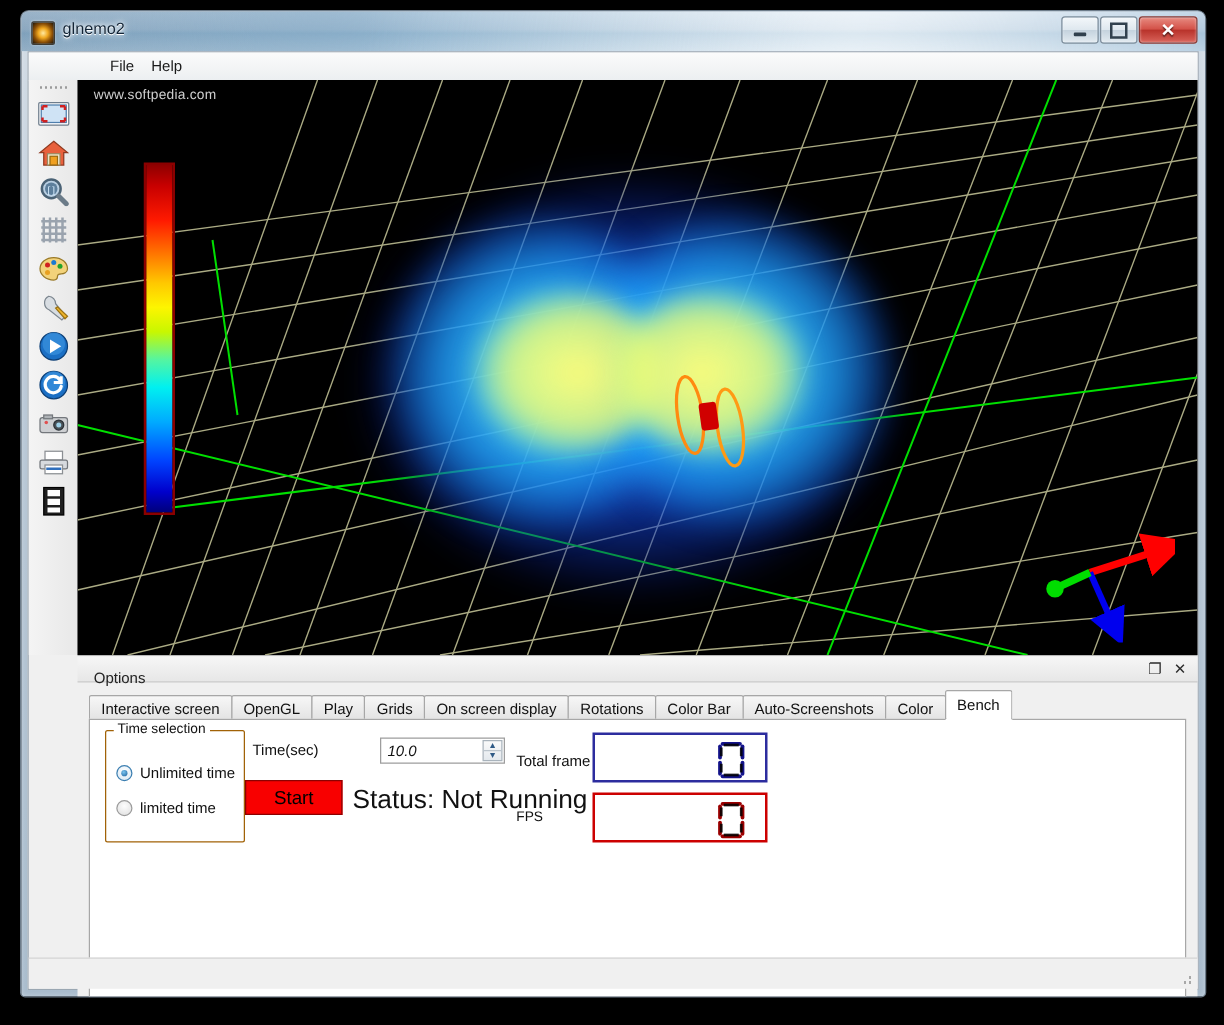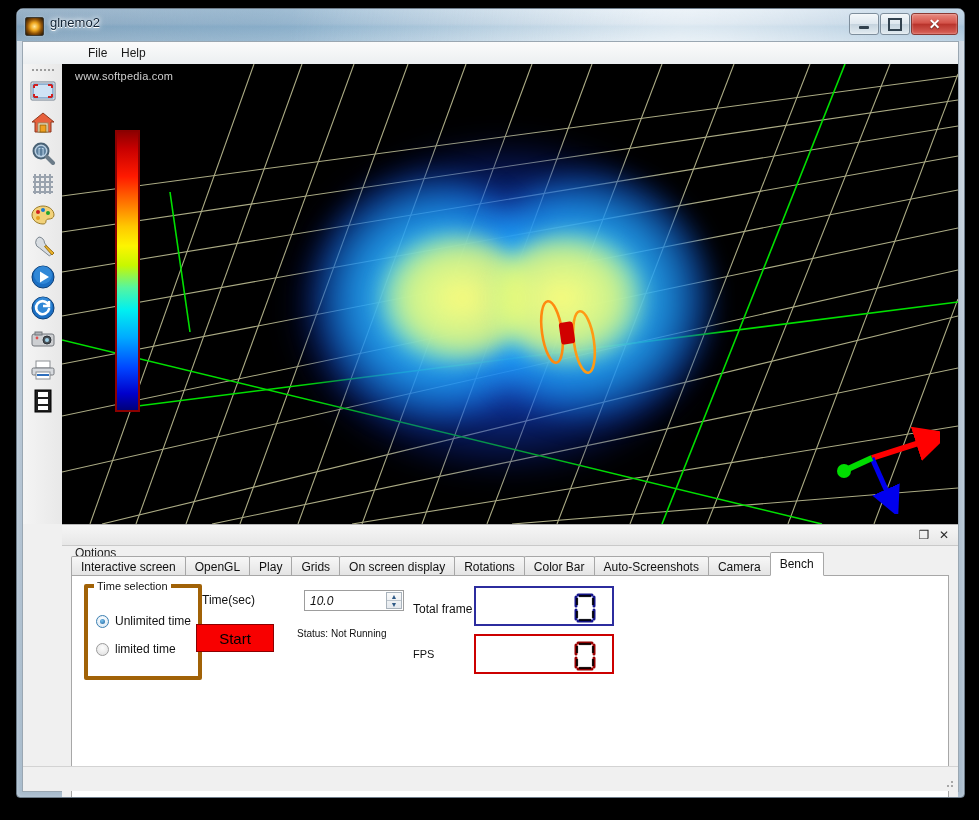--- a/index.html
+++ b/index.html
@@ -75,38 +75,38 @@
       #fdf500 41%, #c8f700 48%, #55f5a0 56%, #00f0f0 64%,
       #00aaff 74%, #0044ff 85%, #0000cc 94%, #00007a 100%);}
   
   #triad{position:absolute;right:18px;bottom:10px;width:110px;height:90px;}
 
   
   #options{position:absolute;left:39px;top:482px;width:896px;height:288px;background:#f0f0f0;
     border-top:1px solid #b7b7b7;}
   #dock-title{position:absolute;left:0;top:0;width:100%;height:20px;
     background:linear-gradient(180deg,#f6f6f6,#e7e7e7);border-bottom:1px solid #c9c9c9;}
-  #dock-label{position:absolute;left:13px;top:21px;font-size:12px;color:#222;text-align:right;}
+  #dock-label{position:absolute;left:13px;top:10px;font-size:12px;color:#222;text-align:right;}
   .dockbtn{position:absolute;top:2px;width:16px;height:16px;display:flex;align-items:center;justify-content:center;
     font-size:12px;color:#2b2b2b;line-height:1;}
 
   #tabwrap{position:absolute;left:9px;top:27px;width:878px;height:252px;}
   #tabstrip{position:absolute;left:0;top:0;height:24px;display:flex;align-items:flex-end;}
   .tab{height:20px;padding:0 9px;display:flex;align-items:center;font-size:12px;color:#111;
     background:linear-gradient(180deg,#f7f7f7,#e3e3e3);
     border:1px solid #a7a7a7;border-bottom:none;border-radius:2px 2px 0 0;margin-right:-1px;
     box-sizing:border-box;}
   .tab.active{height:24px;background:#fff;border-color:#a7a7a7;position:relative;z-index:3;
     border-bottom:1px solid #fff;}
   #tabpane{position:absolute;left:0;top:23px;width:878px;height:228px;background:#fff;
     border:1px solid #a7a7a7;box-sizing:border-box;}
 
   
   .groupbox{position:absolute;left:12px;top:8px;width:110px;height:88px;
-    border:4px solid #a16207;border-radius:2px;background:#fff;}
+    border:1px solid #a16207;border-radius:2px;background:#fff;}
   .gb-title{position:absolute;left:6px;top:-8px;background:#fff;padding:0 3px;font-size:11px;color:#111;}
   .radiorow{position:absolute;left:8px;display:flex;align-items:center;gap:6px;font-size:12px;color:#111;}
   .radio{width:13px;height:13px;border-radius:50%;box-sizing:border-box;
     background:radial-gradient(circle at 50% 35%,#fdfdfd,#dedede);border:1px solid #9b9b9b;
     display:flex;align-items:center;justify-content:center;}
   .radio.on{border-color:#3c7fb1;background:radial-gradient(circle at 50% 35%,#fff,#d5e5f2);}
   .radio.on::after{content:"";width:5px;height:5px;border-radius:50%;
     background:radial-gradient(circle at 40% 35%,#79c3ef,#1c5f9a);}
 
   .lbl{position:absolute;font-size:12px;color:#111;}
@@ -115,21 +115,21 @@
   #spin .val{position:absolute;left:5px;top:3px;font-size:12px;color:#111;}
   #spin .btns{position:absolute;right:1px;top:1px;width:16px;height:17px;
     background:linear-gradient(180deg,#fafafa,#e4e9ee);border:1px solid #a9b3bc;box-sizing:border-box;
     display:flex;flex-direction:column;}
   .sarrow{flex:1;display:flex;align-items:center;justify-content:center;font-size:7px;color:#2f5a86;line-height:1;}
   .sarrow.top{border-bottom:1px solid #bcc5cd;}
 
   #startbtn{position:absolute;left:124px;top:48px;width:78px;height:28px;background:#f80000;
     border:1px solid #8c0000;display:flex;align-items:center;justify-content:center;
     font-size:15px;color:#000;box-sizing:border-box;}
-  #status{position:absolute;left:225px;top:52px;font-size:10px;color:#111;text-align:right;}
+  #status{position:absolute;left:210px;top:52px;font-size:21px;color:#111;text-align:right;}
 
   .lcd{position:absolute;width:140px;height:40px;background:#fff;box-sizing:border-box;}
   #lcd-frame{left:402px;top:10px;border:2px solid #2c2c9e;}
   #lcd-fps{left:402px;top:58px;border:2px solid #cc0000;}
   .lcd svg{position:absolute;right:14px;top:4px;}
 
   #statusbar{position:absolute;left:0;bottom:0;width:100%;height:24px;
     background:#f0f0f0;border-top:1px solid #d3d3d3;}
   .grip{position:absolute;right:3px;bottom:2px;width:12px;height:12px;
     background:
@@ -349,21 +349,21 @@
         <div id="tabwrap">
           <div id="tabstrip">
             <div class="tab">Interactive screen</div>
             <div class="tab">OpenGL</div>
             <div class="tab">Play</div>
             <div class="tab">Grids</div>
             <div class="tab">On screen display</div>
             <div class="tab">Rotations</div>
             <div class="tab">Color Bar</div>
             <div class="tab">Auto-Screenshots</div>
-            <div class="tab">Camera</div>
+            <div class="tab">Color</div>
             <div class="tab active">Bench</div>
           </div>
 
           <div id="tabpane">
 
             <div class="groupbox">
               <div class="gb-title">Time selection</div>
               <div class="radiorow" style="top:26px">
                 <span class="radio on"></span>
                 <span>Unlimited time</span>

